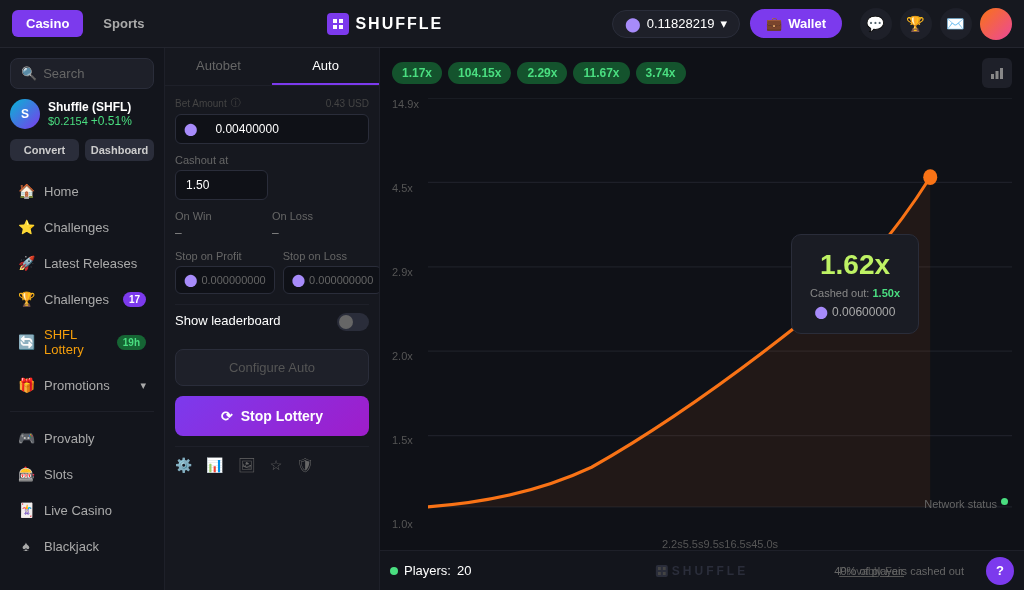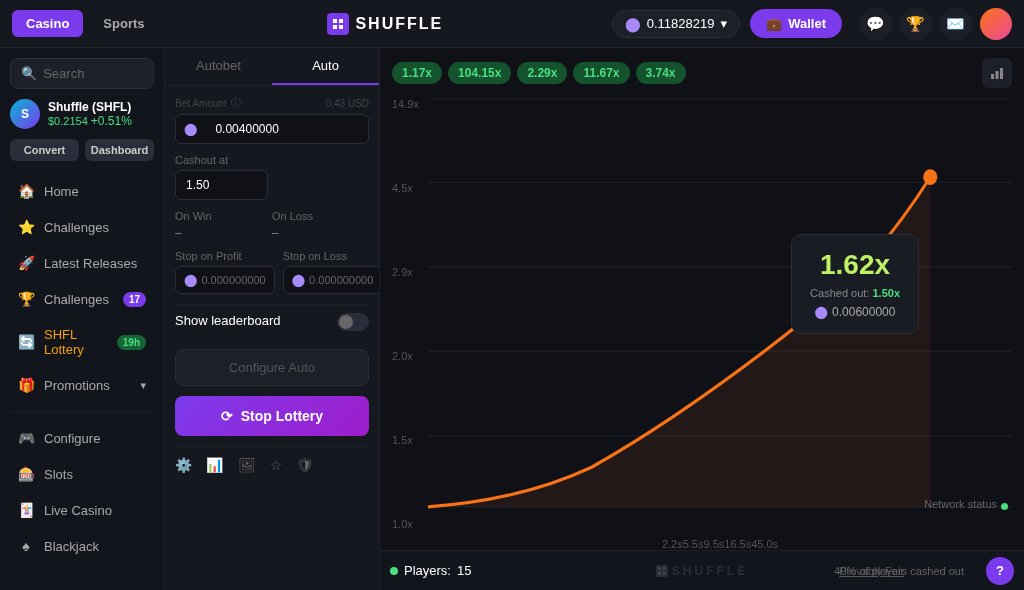--- a/index.html
+++ b/index.html
@@ -419,21 +419,21 @@
       color: #aaa;
       margin-top: 4px;
     }
     .network-status {
       position: absolute;
       bottom: 40px;
       right: 4px;
       font-size: 11px;
       color: #666;
       display: flex;
-      align-items: flex-end;
+      align-items: flex-start;
       gap: 4px;
     }
     .network-dot { width: 7px; height: 7px; border-radius: 50%; background: #4ade80; }
     .player-dot { width: 8px; height: 8px; border-radius: 50%; background: #4ade80; }
     .bottom-icon { color: #666; font-size: 14px; cursor: pointer; }
   </style>
 </head>
 <body>
 
 <div class="top-nav">
@@ -511,21 +511,21 @@
       <span class="badge green">19h</span>
     </div>
     <div class="sidebar-item">
       <span class="sidebar-icon">🎁</span>
       <span>Promotions</span>
       <span class="chevron">▾</span>
     </div>
     <div class="sidebar-divider"></div>
     <div class="sidebar-item">
       <span class="sidebar-icon">🎮</span>
-      <span>Configure</span>
+      <span>Provably</span>
     </div>
     <div class="sidebar-item">
       <span class="sidebar-icon">🎰</span>
       <span>Slots</span>
     </div>
     <div class="sidebar-item">
       <span class="sidebar-icon">🃏</span>
       <span>Live Casino</span>
     </div>
     <div class="sidebar-item">
@@ -686,21 +686,21 @@
         <div class="network-status">
           <span>Network status</span>
           <div class="network-dot"></div>
         </div>
       </div>
 
       <div style="height:40px;background:#13151c;border-top:1px solid #1e2029;display:flex;align-items:center;position:relative;padding:0 10px;">
         <div style="display:flex;align-items:center;gap:6px;">
           <div class="player-dot"></div>
           <span>Players:</span>
-          <span>15</span>
+          <span>20</span>
         </div>
         <div style="position:absolute;left:50%;transform:translateX(-50%);color:#2a2d3a;font-size:12px;font-weight:800;letter-spacing:3px;display:flex;align-items:center;gap:4px;">
           <div style="width:12px;height:12px;background:#2a2d3a;border-radius:2px;display:flex;align-items:center;justify-content:center;">
             <svg width="8" height="8" viewBox="0 0 8 8" fill="#444">
                 <rect x="0" y="0" width="3" height="3"></rect>
                 <rect x="5" y="0" width="3" height="3"></rect>
                 <rect x="0" y="5" width="3" height="3"></rect>
                 <rect x="5" y="5" width="3" height="3"></rect>
               </svg>
           </div>

